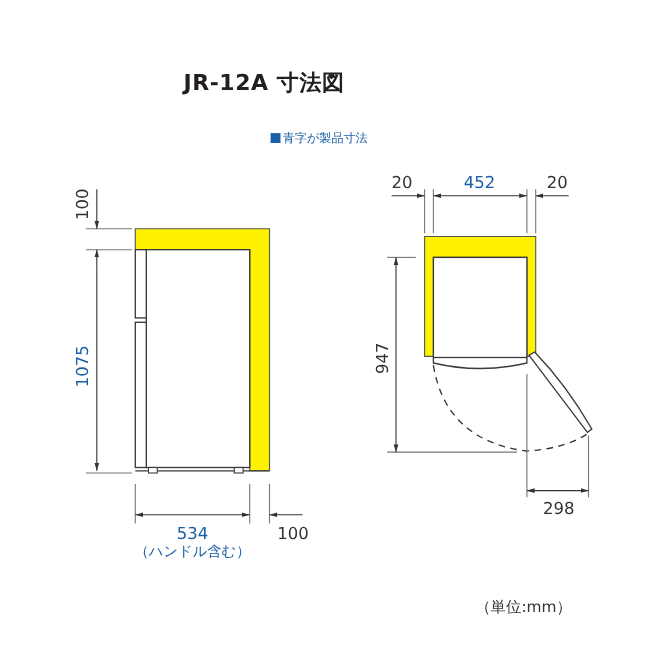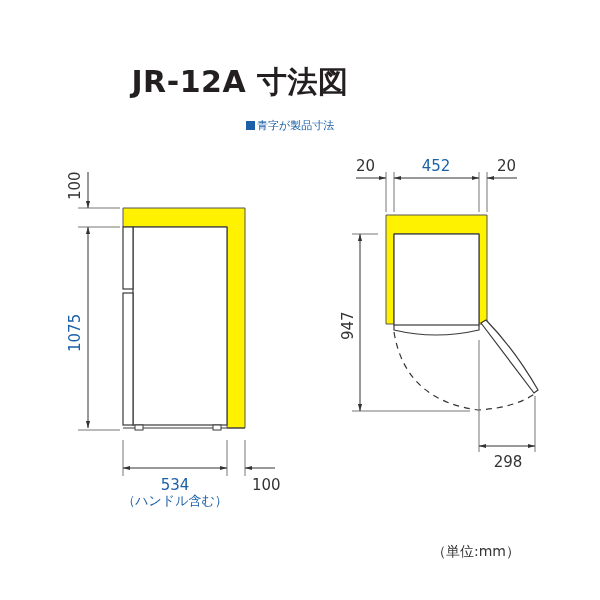--- a/index.html
+++ b/index.html
@@ -1,19 +1,19 @@
 <!DOCTYPE html>
 <html><head>
 <meta charset="utf-8">
 <style>
   html, body { margin: 0; padding: 0; background: #ffffff; }
   body { width: 600px; height: 600px; position: relative; overflow: hidden;
          font-family: "DejaVu Sans", "Liberation Sans", sans-serif; }
   .title { position: absolute; left: 0; width: 480px; top: 62px; text-align: center;
-           font-size: 30px; font-weight: bold; color: #231f20; letter-spacing: 0.5px; }
+           font-size: 20px; font-weight: bold; color: #231f20; letter-spacing: 0.5px; }
   .legend { position: absolute; left: 234px; top: 118px; font-size: 11px; color: #1a5fa8; padding-left: 12px; }
   .legend .sq { display: inline-block; width: 9px; height: 9px; background: #1a5fa8;
                 margin-right: 2px; vertical-align: -1px; }
   .unit { position: absolute; left: 432px; top: 543px; font-size: 14px; color: #333; }
   svg { position: absolute; left: 0; top: 0; }
   .dim-blue { fill: #1a5fa8; font-size: 15px; font-family: "DejaVu Sans", "Liberation Sans", sans-serif; }
   .dim-black { fill: #333333; font-size: 15px; font-family: "DejaVu Sans", "Liberation Sans", sans-serif; }
 </style>
 </head>
 <body>

